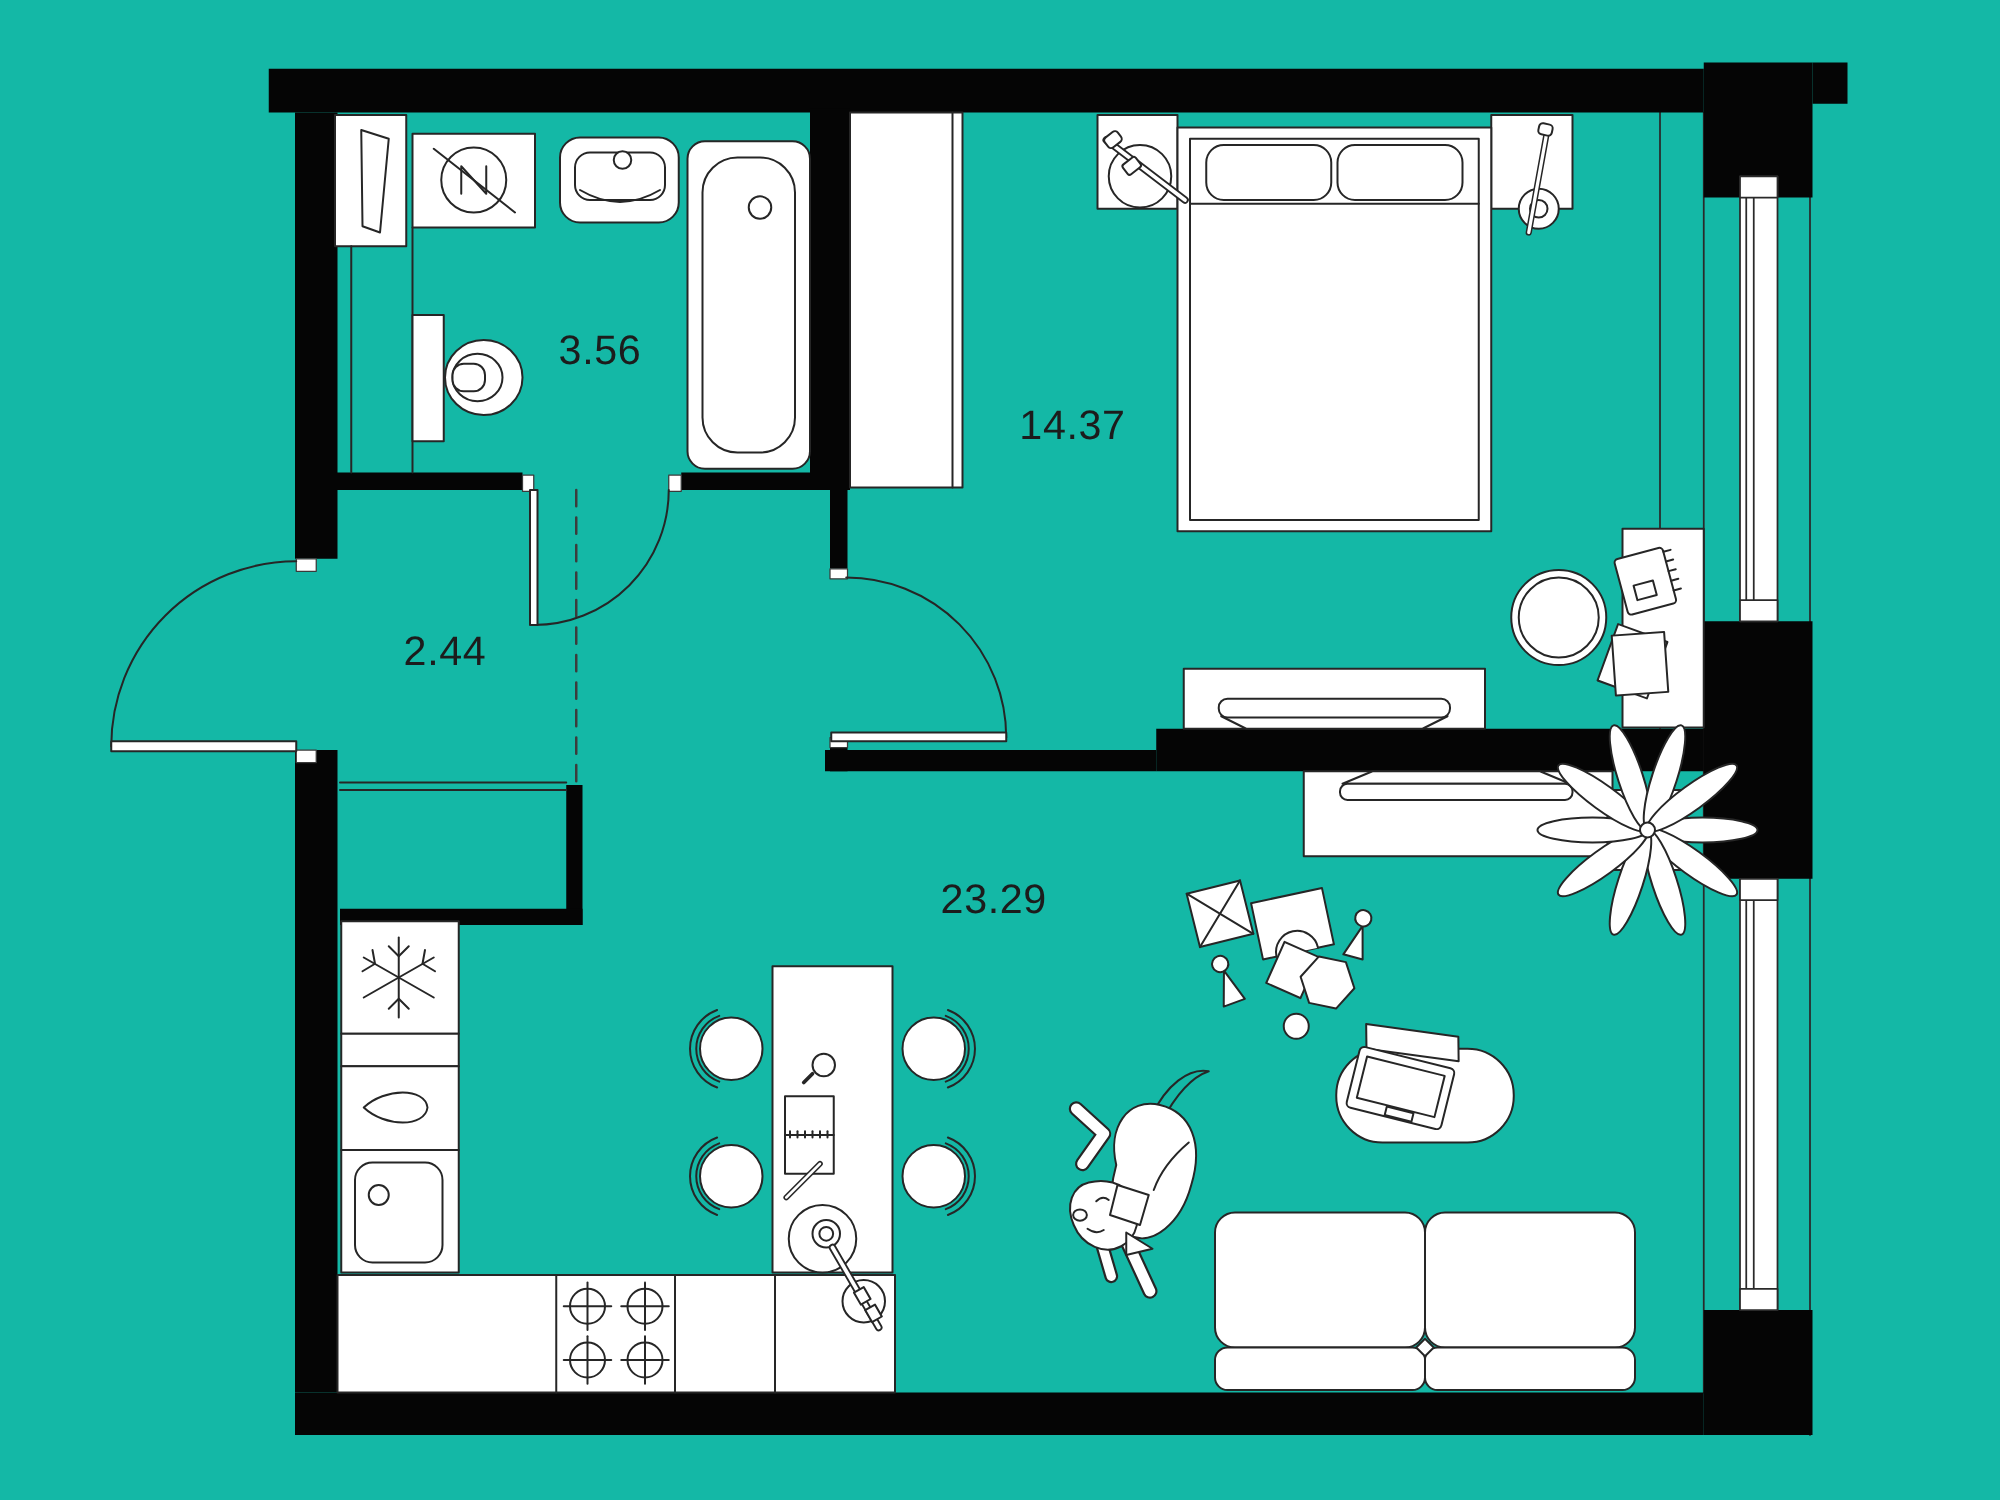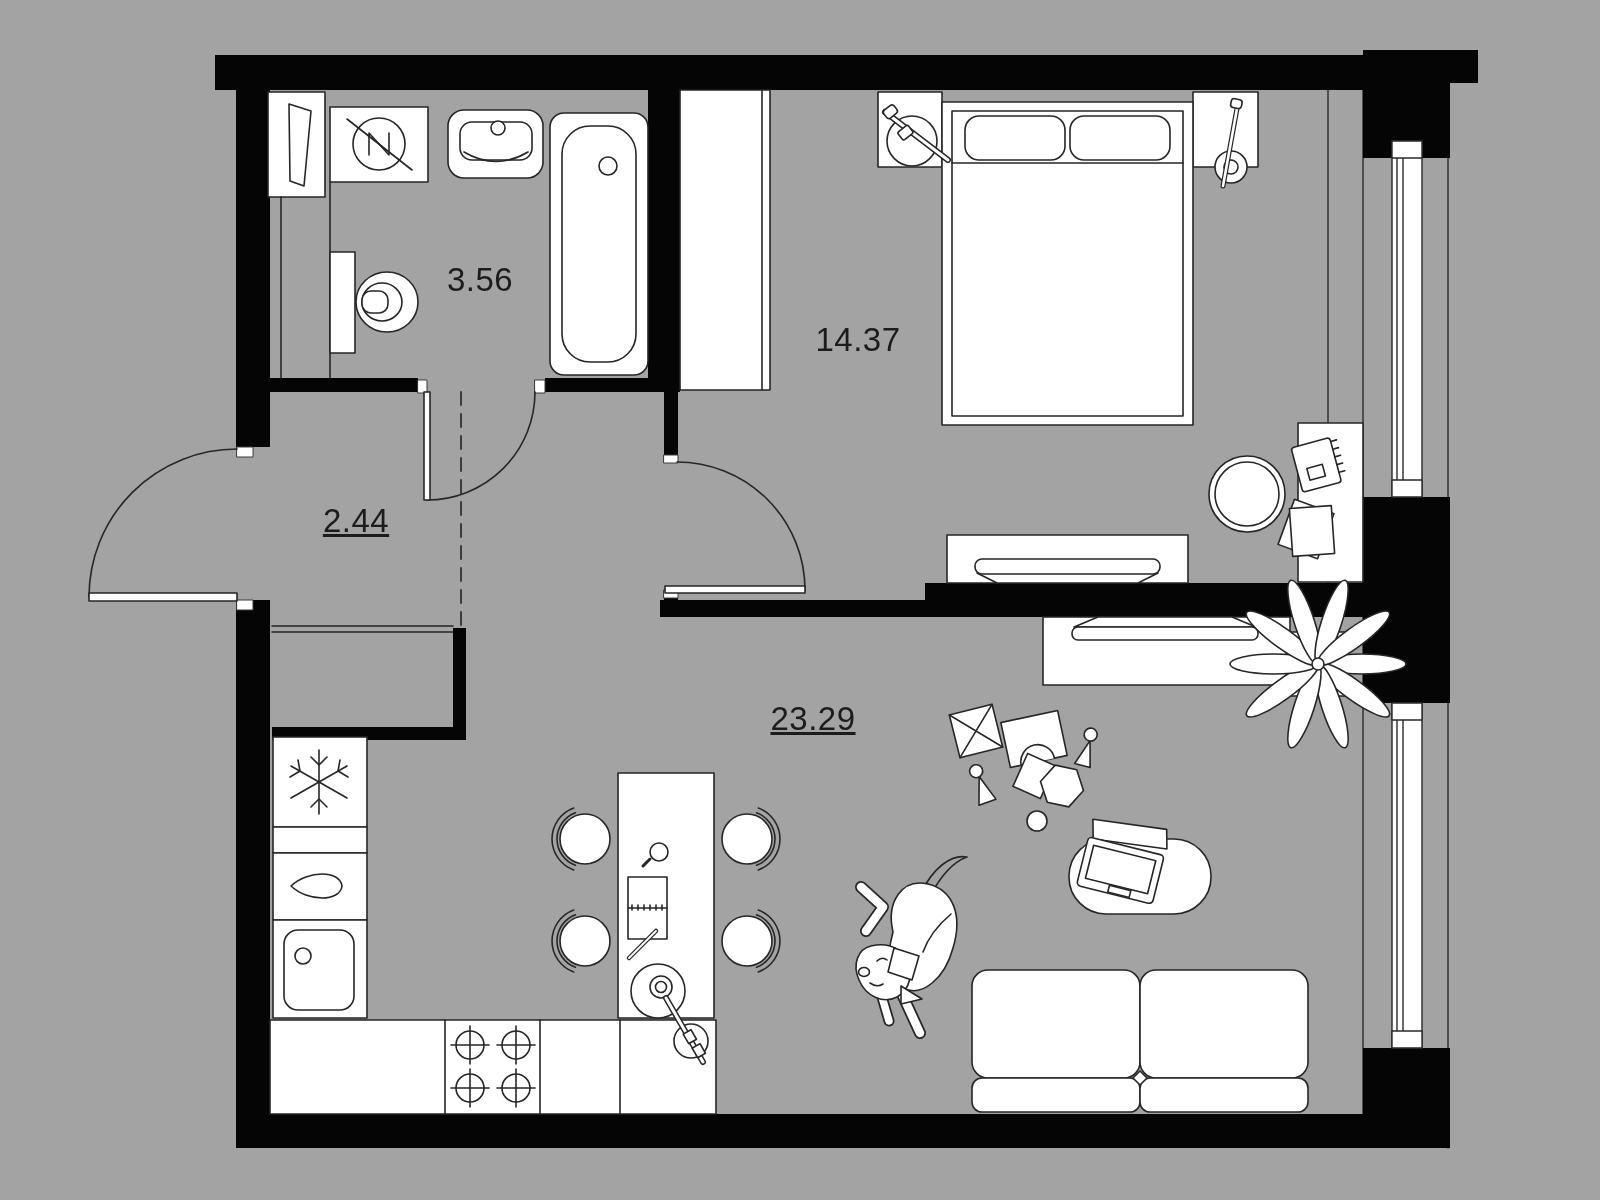--- a/index.html
+++ b/index.html
@@ -1,29 +1,29 @@
 <!DOCTYPE html>
 <html><head>
 <meta charset="utf-8">
 <style>
   html,body{margin:0;padding:0;background:#fff;}
   .plan-canvas{
-    position:relative;width:1600px;height:1200px;background:#a3a3a3;
+    position:relative;width:1600px;height:1200px;background:#14b8a6;
     font-family:"Liberation Sans", sans-serif;overflow:hidden;
   }
   .plan-canvas svg{position:absolute;left:0;top:0;}
   .room-label{
     position:absolute;transform:translate(-50%,-50%);
     font-size:33px;color:#1c1c1c;letter-spacing:.5px;white-space:nowrap;
     font-family:"Liberation Sans", sans-serif;
   }
   .lbl-bathroom{left:480px;top:280px;}
-  .lbl-hallway{left:356px;top:521px;text-decoration:underline;}
+  .lbl-hallway{left:356px;top:521px;}
   .lbl-bedroom{left:858px;top:340px;}
-  .lbl-living{left:813px;top:719px;text-decoration:underline;}
+  .lbl-living{left:795px;top:719px;}
 </style>
 </head>
 <body>
 
 <div class="plan-canvas">
 <svg width="1600" height="1200" viewBox="0 0 1600 1200">
   <g stroke-linecap="round" stroke-linejoin="round">
 
   <g stroke="#2a2a2a" stroke-width="1.4">
     <line x1="1363" y1="90" x2="1363" y2="1114"></line>

